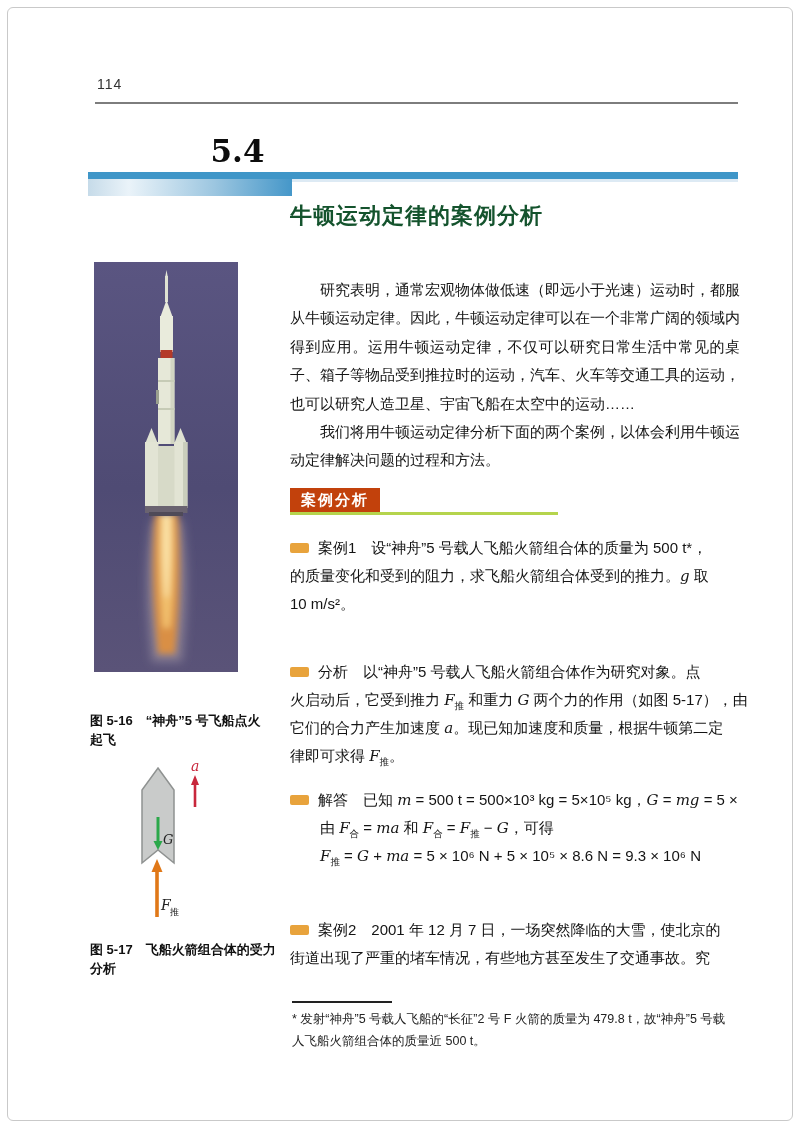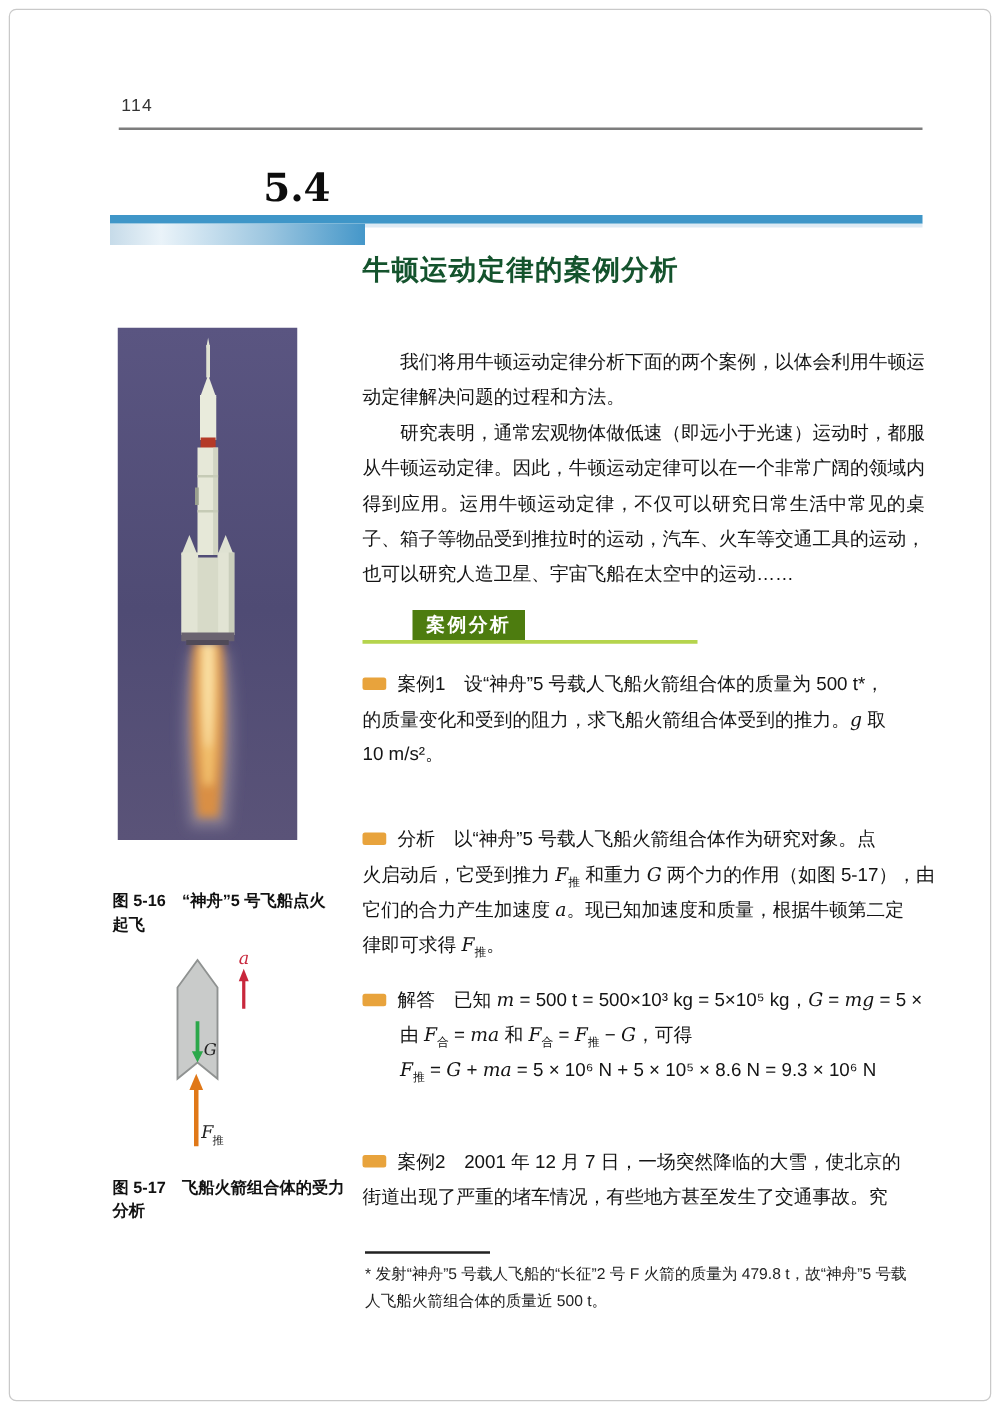--- a/index.html
+++ b/index.html
@@ -24,22 +24,22 @@
   .fig-caption { font-size:13px; font-weight:bold; line-height:19px; color:#111; }
   .cap16 { left:90px; top:683px; width:178px;margin-top:28px; }
   .cap17 { left:90px; top:940px; width:192px; }
   .diagram { left:125px; top:747px; width:140px; height:185px; }
 
   .col { left:290px; width:450px; }
   .intro { top:276px; font-size:15px; line-height:28.4px; text-align:justify; color:#141414; }
   .intro p { text-indent:2em; }
 
   .badge-wrap { top:488px; }
-  .badge { display:inline-block; background:#4d7c0f; color:#ffffff; font-weight:bold;
-           font-size:15px; padding:3px 11px 4px 11px; letter-spacing:2px;margin-left:40px; }
+  .badge { display:inline-block; background:#c2410c; color:#ffffff; font-weight:bold;
+           font-size:15px; padding:3px 11px 4px 11px; letter-spacing:2px; }
   .badge-underline { position:absolute; left:0; top:24px; width:268px; height:3px; background:#B5D44D; }
 
   .tblock { font-size:15px; color:#141414; }
   .tline { height:28px; line-height:28px; white-space:nowrap; }
   .mk { display:inline-block; width:19px; height:10px; background:#E8A33C; border-radius:2px; margin-right:9px; }
   .bl { font-weight:normal; }
   .i  { font-style:italic; font-family:"DejaVu Serif",serif; }
   sub.sub { font-size:9.5px; }
   .b-case1 { top:534px; }
   .b-analysis { top:658px; }
@@ -133,22 +133,22 @@
   <g>
     <line x1="32" y1="170" x2="32" y2="123" stroke="#E07818" stroke-width="3.6"></line>
     <polygon points="26.5,125 37.5,125 32,112" fill="#E07818"></polygon>
   </g>
   <text x="36" y="163" font-size="14" fill="#222" font-style="italic" font-family="DejaVu Serif, serif">F</text>
   <text x="45" y="168" font-size="9" fill="#222">推</text>
 </svg>
 <div class="abs fig-caption cap17">图 5-17　飞船火箭组合体的受力分析</div>
 
 <div class="abs col intro">
+  <p>研究表明，通常宏观物体做低速（即远小于光速）运动时，都服从牛顿运动定律。因此，牛顿运动定律可以在一个非常广阔的领域内得到应用。运用牛顿运动定律，不仅可以研究日常生活中常见的桌子、箱子等物品受到推拉时的运动，汽车、火车等交通工具的运动，也可以研究人造卫星、宇宙飞船在太空中的运动……</p>
   <p>我们将用牛顿运动定律分析下面的两个案例，以体会利用牛顿运动定律解决问题的过程和方法。</p>
-  <p>研究表明，通常宏观物体做低速（即远小于光速）运动时，都服从牛顿运动定律。因此，牛顿运动定律可以在一个非常广阔的领域内得到应用。运用牛顿运动定律，不仅可以研究日常生活中常见的桌子、箱子等物品受到推拉时的运动，汽车、火车等交通工具的运动，也可以研究人造卫星、宇宙飞船在太空中的运动……</p>
 </div>
 
 <div class="abs col badge-wrap">
   <span class="badge">案例分析</span>
   <span class="badge-underline"></span>
 </div>
 
 <div class="abs col tblock b-case1">
     <div class="tline"><span class="mk"></span><span class="bl">案例1</span><span>　设“神舟”5 号载人飞船火箭组合体的质量为 500 t*，</span></div>
     <div class="tline"><span>的质量变化和受到的阻力，求飞船火箭组合体受到的推力。</span><span class="i">g</span><span> 取</span></div>

